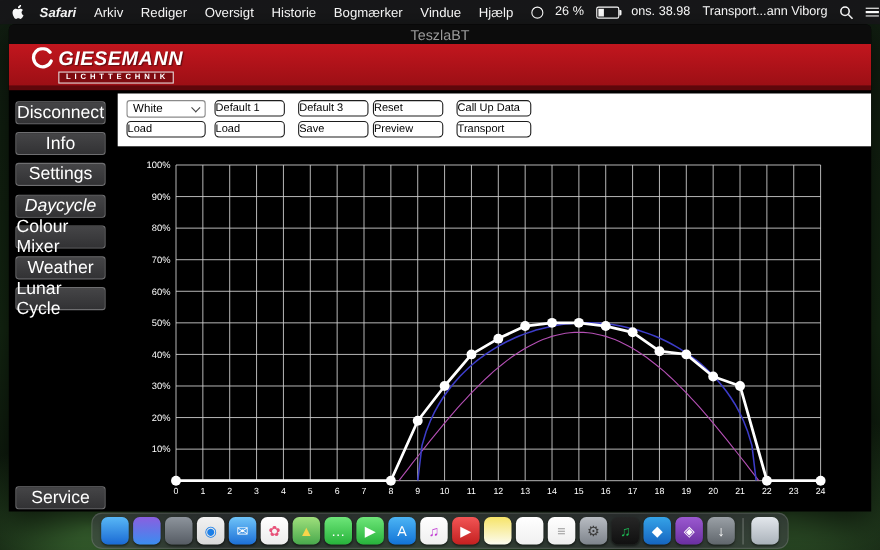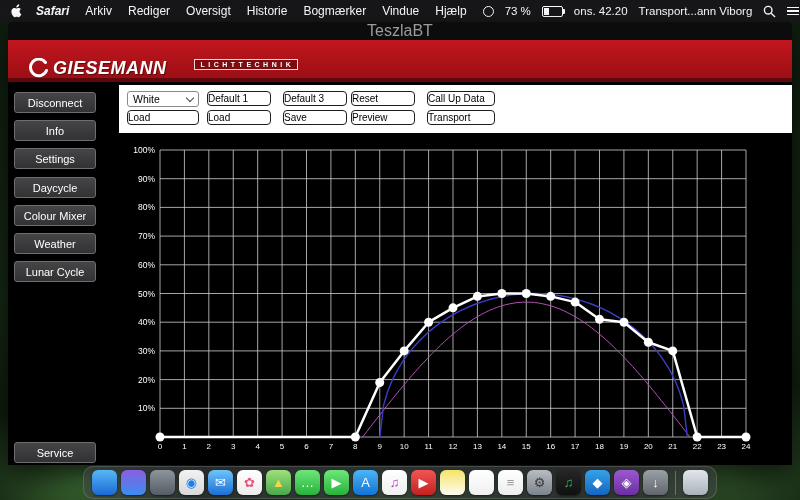--- a/index.html
+++ b/index.html
@@ -23,35 +23,35 @@
   .ring-icon{width:11px;height:11px;border:1.4px solid #fff;border-radius:50%;display:inline-block;box-sizing:border-box;}
   .battery{width:19px;height:9px;border:1px solid #fff;border-radius:2px;position:relative;display:inline-block;}
   .battery-fill{position:absolute;left:1px;top:1px;bottom:1px;width:26%;background:#fff;}
   .battery-nub{position:absolute;right:-3px;top:2px;width:2px;height:5px;background:#fff;border-radius:0 1px 1px 0;}
   .nc-icon{display:inline-flex;flex-direction:column;gap:2px;}
   .nc-icon i{display:block;width:12px;height:1.5px;background:#fff;}
   
   #window{position:absolute;left:8px;top:22px;width:784px;height:443px;background:#000;
     border-radius:5px 5px 0 0;overflow:hidden;box-shadow:0 12px 30px rgba(0,0,0,.65);}
   .titlebar{position:absolute;left:0;top:0;width:100%;height:18px;display:flex;align-items:center;justify-content:center;
-    color:#9b9b9b;font-size:16px;background:#0c0c0c;}
+    color:#9b9b9b;font-size:13px;background:#0c0c0c;}
   .red-header{position:absolute;left:0;top:18px;width:100%;height:38px;
     background:linear-gradient(#c2161e,#9c0f15);border-bottom:4px solid #5f070b;}
-  .brand{position:absolute;left:18px;top:18px;display:flex;}
+  .brand{position:absolute;left:18px;top:3px;display:flex;flex-direction:column;}
   .brand-row{display:flex;align-items:center;gap:4px;}
   .brand-name{color:#fff;font-weight:bold;font-style:italic;font-size:18px;letter-spacing:.5px;text-shadow:1px 1px 1px rgba(0,0,0,.45);}
   .brand-sub{margin-top:1px;margin-left:27px;align-self:flex-start;border:1px solid rgba(255,255,255,.85);
     background:#7e0b10;color:#fff;font-size:7px;letter-spacing:3.5px;padding:1px 3px 1px 6px;font-weight:bold;}
   
   .sidebar{position:absolute;left:0;top:0;width:100px;height:100%;}
   .side-btn{position:absolute;left:6px;width:82px;height:21px;background:linear-gradient(#454547,#323234);
-    border:1px solid #6e6e70;border-radius:3px;color:#fff;font-size:11px;display:flex;align-items:center;
+    border:1px solid #6e6e70;border-radius:3px;color:#fff;font-size:16px;display:flex;align-items:center;
     justify-content:center;box-sizing:border-box;cursor:default;}
   
-  .toolbar{position:absolute;left:99px;top:63px;right:0;height:48px;background:#ffffff;margin-left:12px;}
+  .toolbar{position:absolute;left:99px;top:63px;right:0;height:48px;background:#ffffff;}
   .tb-btn{position:absolute;height:15px;background:#fff;border:1px solid #1d1d1d;border-radius:4px;
     font-size:10px;line-height:13px;text-align:left;color:#000;box-sizing:border-box;}
   .tb-select{position:absolute;left:8px;top:6px;width:72px;height:16px;background:#fff;border:1px solid #8a8a8a;
     border-radius:3px;font-size:10.5px;display:flex;align-items:center;justify-content:space-between;
     padding:0 5px;box-sizing:border-box;color:#000;}
   .chev{width:5px;height:5px;border-right:1.4px solid #444;border-bottom:1.4px solid #444;
     transform:rotate(45deg);margin-top:-2px;}
   
   #chart{position:absolute;left:120px;top:118px;}
   
@@ -75,26 +75,26 @@
       <span class="menu-item">Arkiv</span>
       <span class="menu-item">Rediger</span>
       <span class="menu-item">Oversigt</span>
       <span class="menu-item">Historie</span>
       <span class="menu-item">Bogmærker</span>
       <span class="menu-item">Vindue</span>
       <span class="menu-item">Hjælp</span>
     </span>
   <span class="menu-right">
     <span class="ring-icon"></span>
-    <span>73 %</span>
+    <span>26 %</span>
     <span class="battery">
         <span class="battery-fill"></span>
         <span class="battery-nub"></span>
       </span>
-    <span>ons. 42.20</span>
+    <span>ons. 38.98</span>
     <span>Transport...ann Viborg</span>
     <svg width="13" height="13" viewBox="0 0 13 13">
       <circle cx="5.2" cy="5.2" r="3.8" stroke="#fff" stroke-width="1.4" fill="none"></circle>
       <line x1="8.2" y1="8.2" x2="12" y2="12" stroke="#fff" stroke-width="1.4"></line>
     </svg>
     <span class="nc-icon">
         <i></i>
         <i></i>
         <i></i>
       </span>
@@ -115,21 +115,21 @@
         <span class="brand-name">GIESEMANN</span>
       </div>
       <span class="brand-sub">LICHTTECHNIK</span>
     </div>
   </div>
 
   <div class="sidebar">
       <div class="side-btn" style="top: 70px;">Disconnect</div>
       <div class="side-btn" style="top: 98px;">Info</div>
       <div class="side-btn" style="top: 126px;">Settings</div>
-      <div class="side-btn" style="top: 155px;">Daycycle</div>
+      <div class="side-btn" style="top: 155px; font-style: italic;">Daycycle</div>
       <div class="side-btn" style="top: 183px;">Colour Mixer</div>
       <div class="side-btn" style="top: 211px;">Weather</div>
       <div class="side-btn" style="top: 239px;">Lunar Cycle</div>
       <div class="side-btn" style="top: 420px;">Service</div>
     </div>
 
   <div class="toolbar">
     <div class="tb-select">
       <span>White</span>
       <span class="chev"></span>

